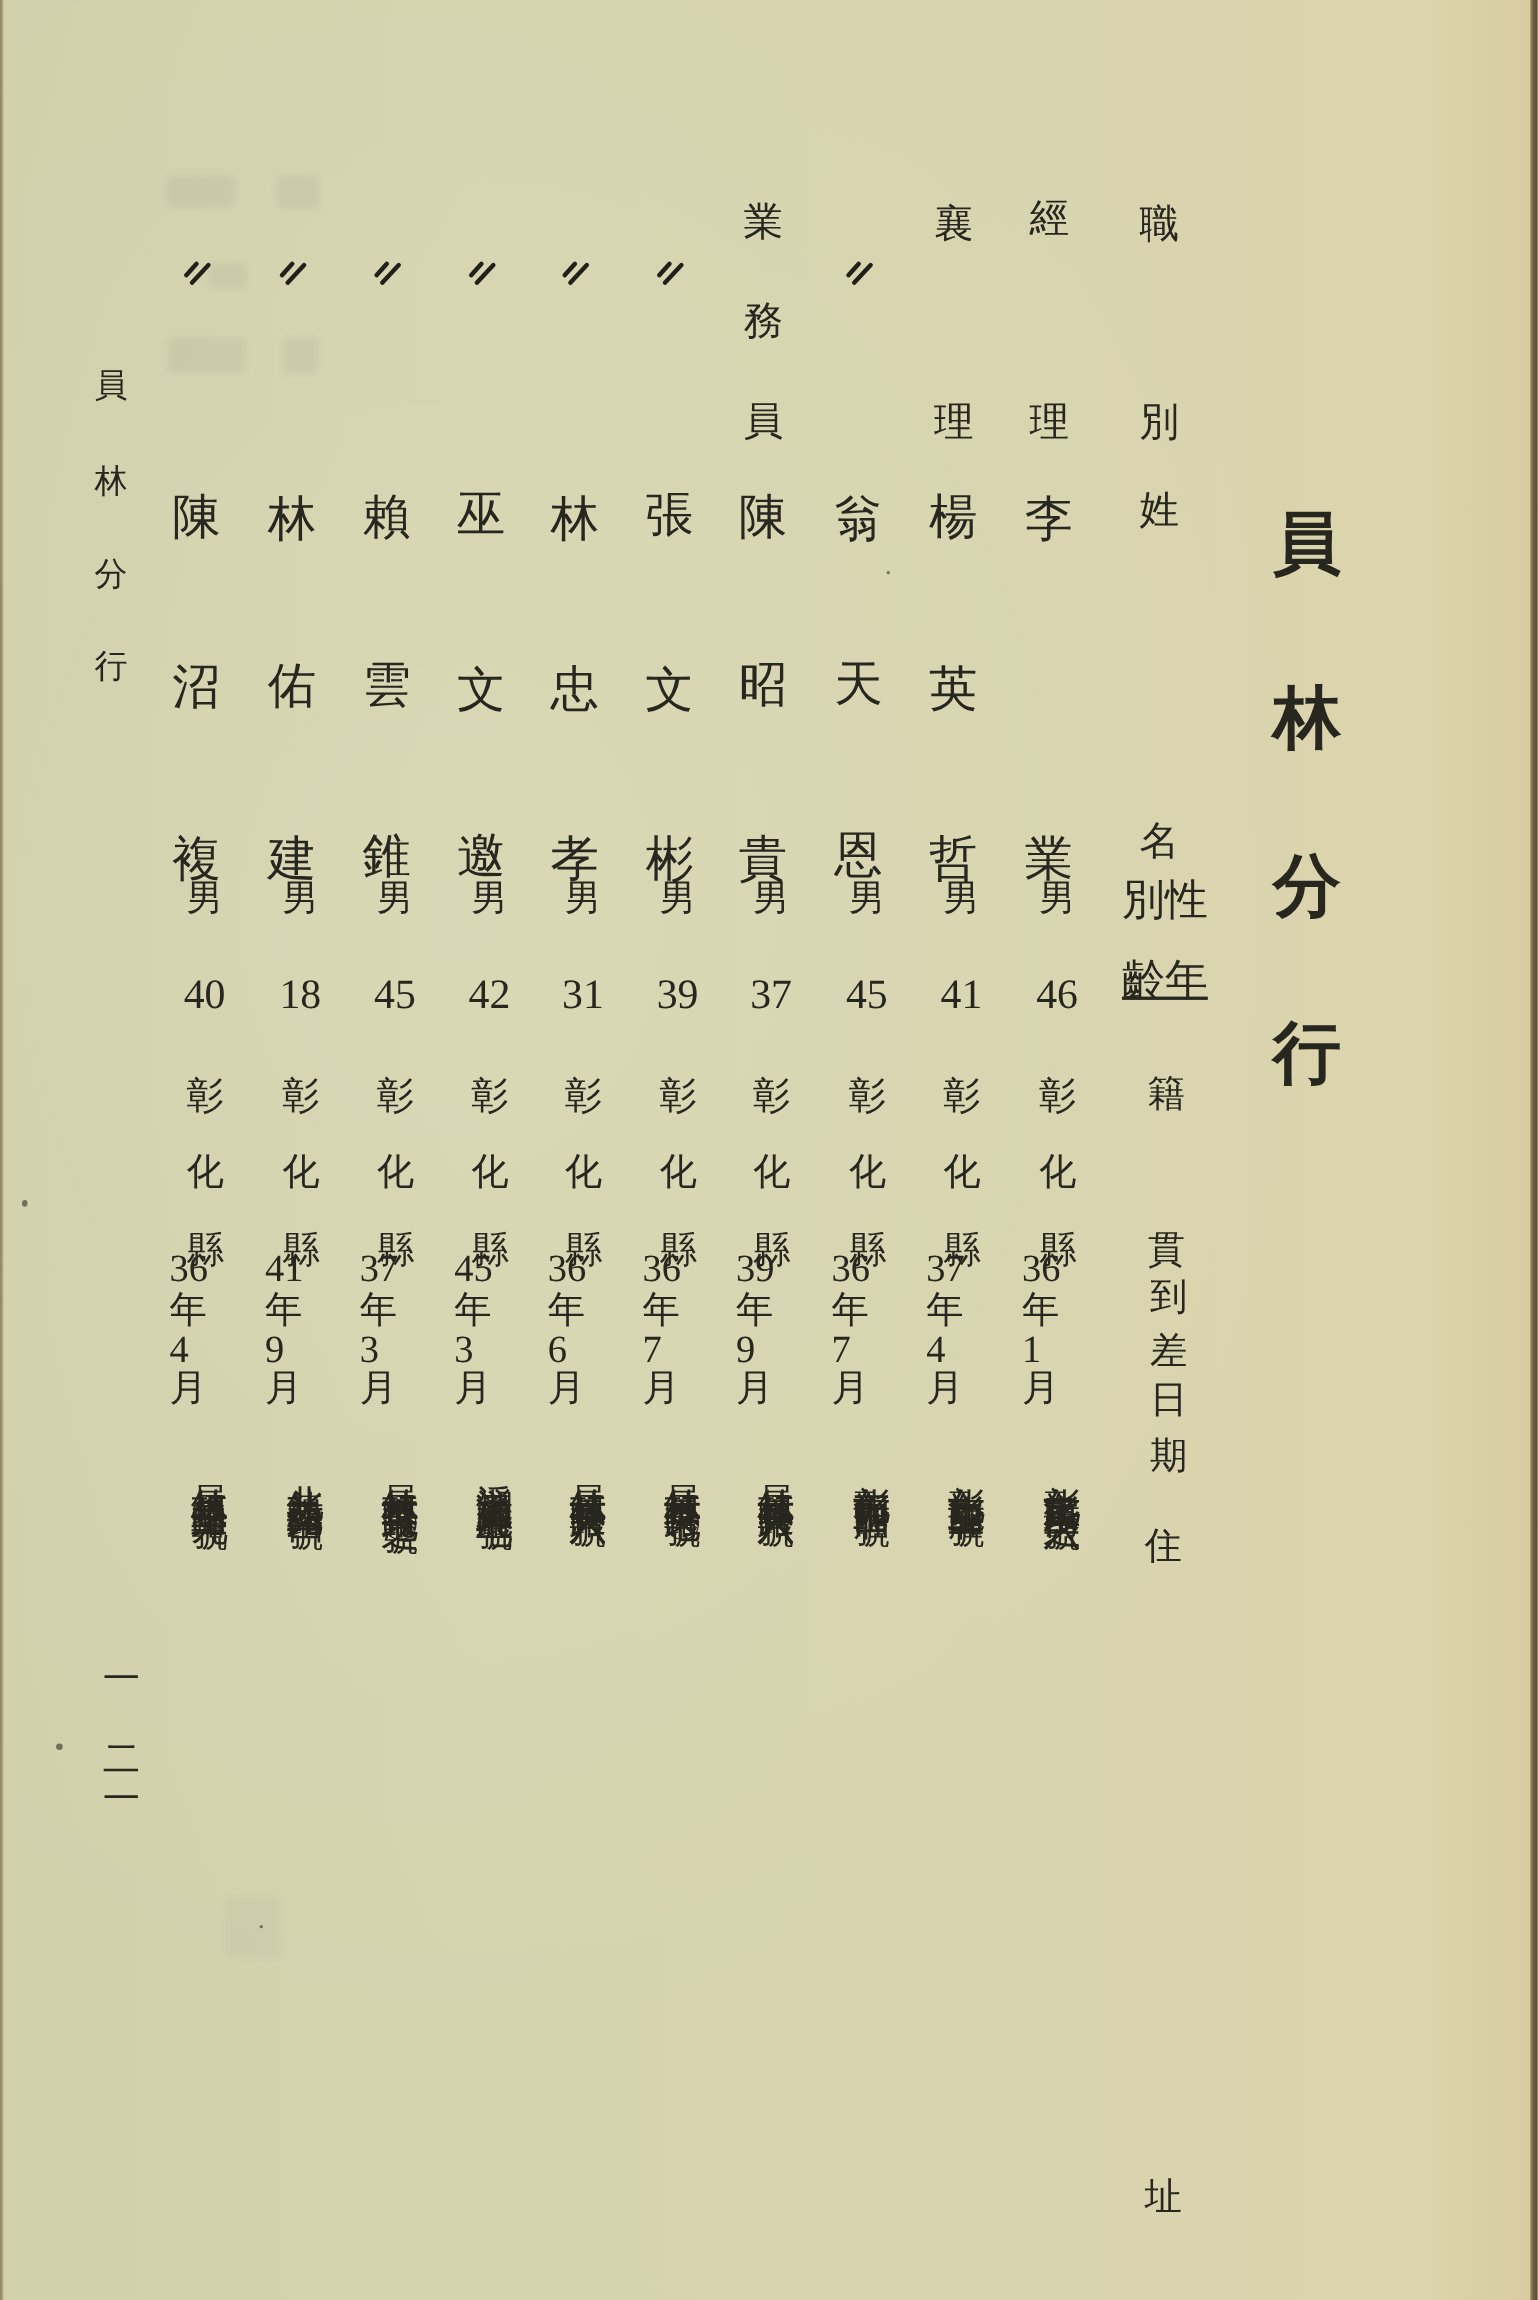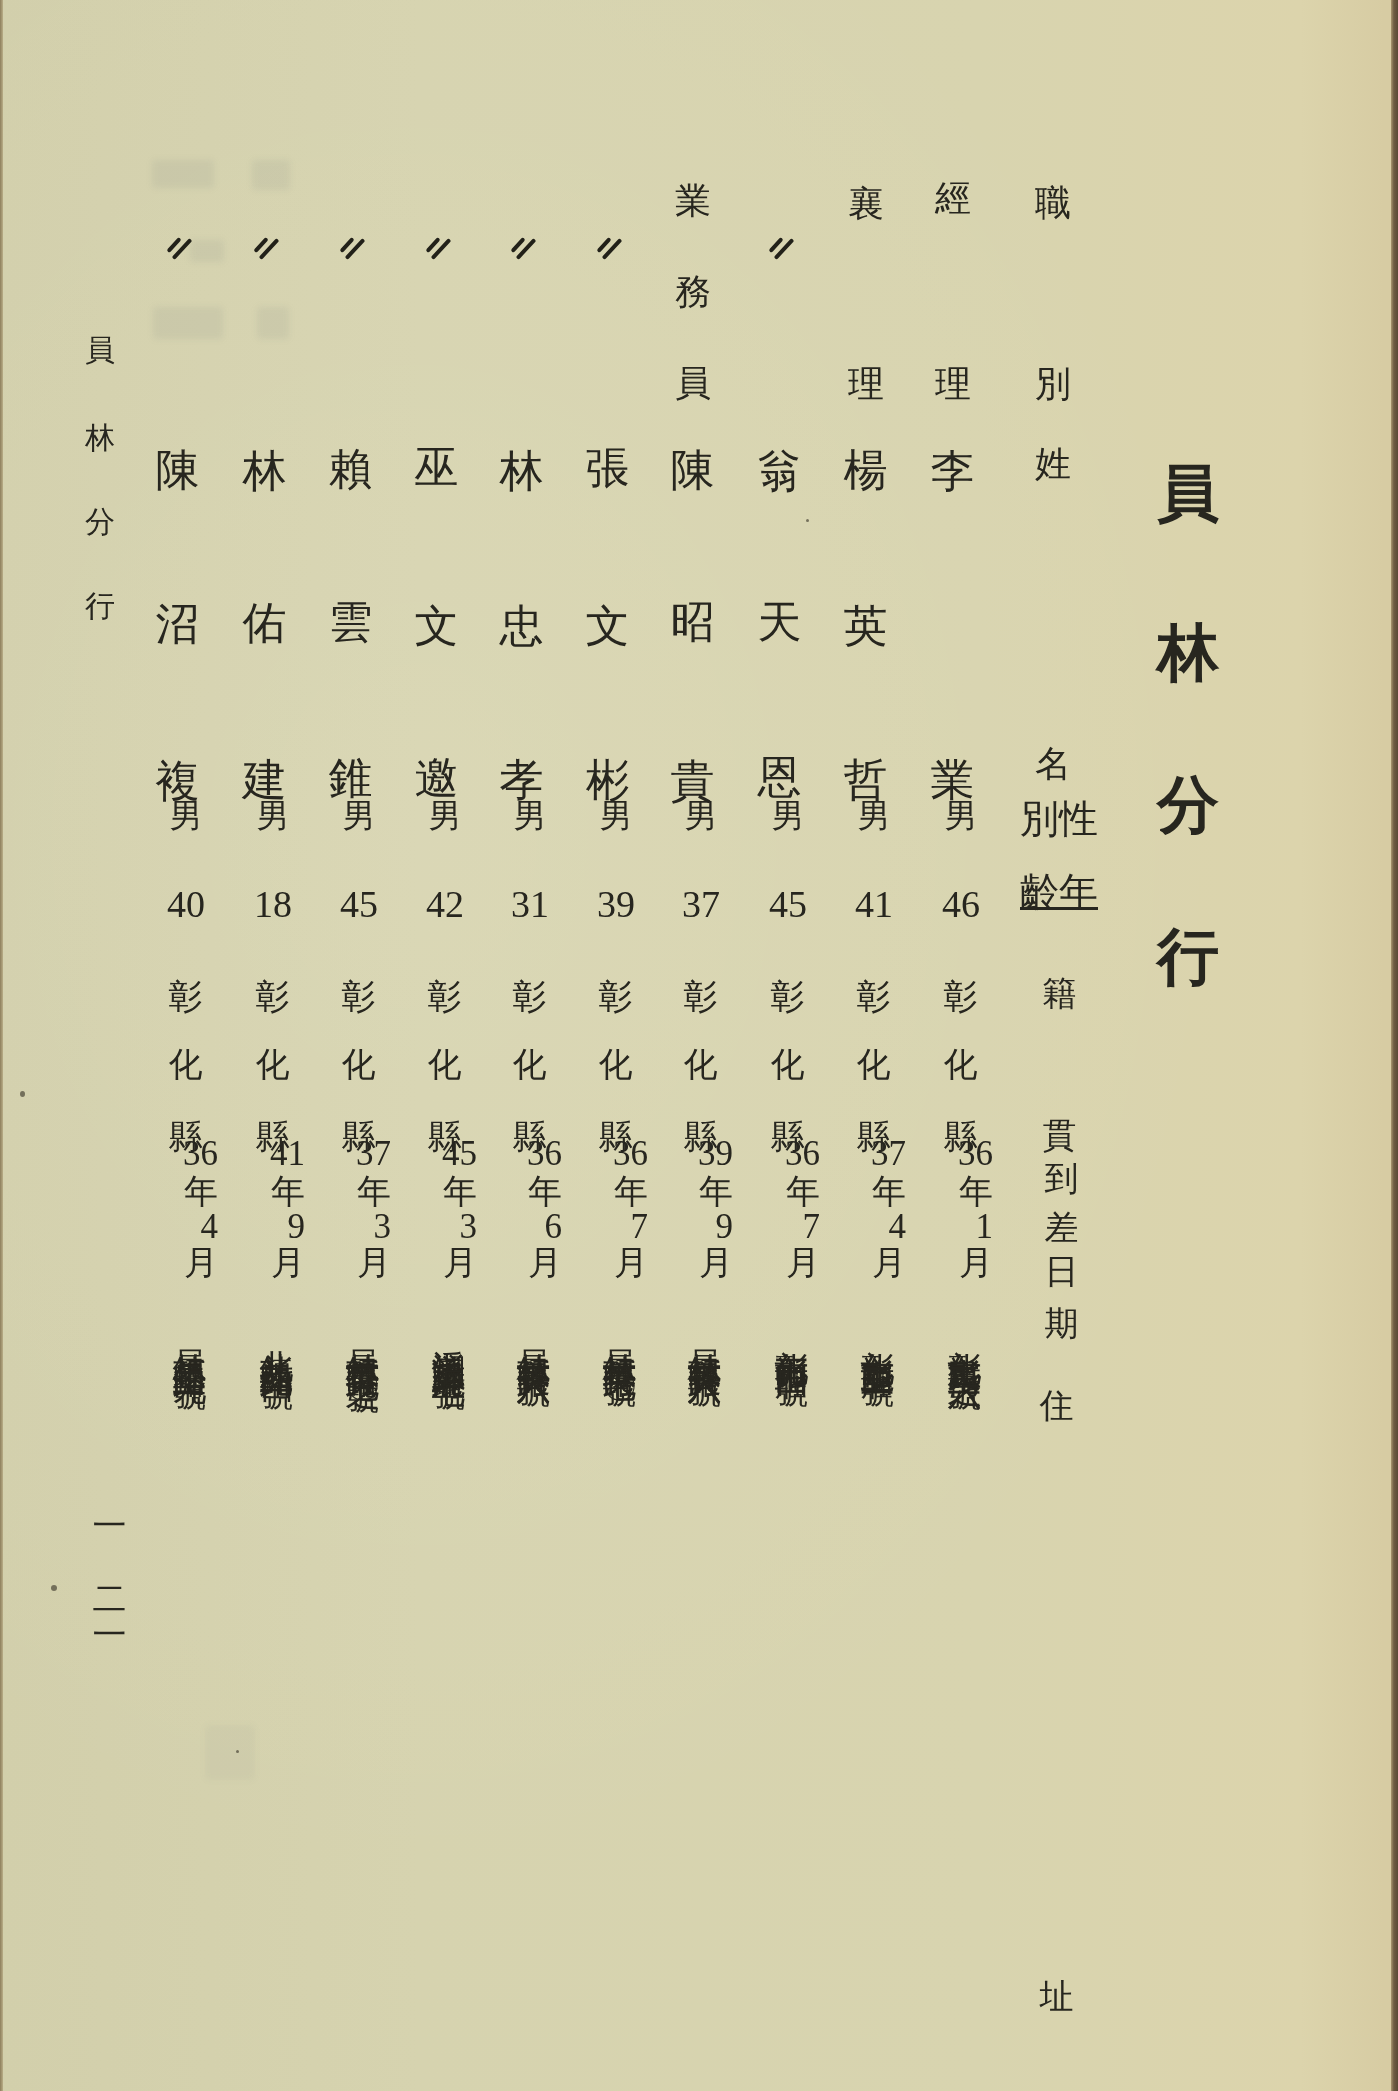--- a/index.html
+++ b/index.html
@@ -38,21 +38,21 @@
   .col { position: absolute; top: 0; width: 0; height: 100%; }
   .f { position: absolute; left: 0; transform: translateX(-50%); line-height: 1; font-kerning: none; }
   .lo { margin-left: 8px; }
 
   .pos { top: 154px; width: 36px; height: 184px; font-size: 36px; }
   .name { top: 413px; width: 44px; height: 309px; font-size: 44px; }
   .gender { top: 799px; font-size: 33px; white-space: nowrap; }
   .age { top: 869px; font-size: 38px; font-family: "Liberation Serif", serif; white-space: nowrap; margin-top: 16px; }
   .native { top: 950px; width: 34px; height: 142px; font-size: 34px; }
   .date-block { top: 1136px; width: 64px; height: 145px; }
-  .date-block > div { position: absolute; left: 0; width: 100%; text-align: right; line-height: 1; white-space: nowrap; }
+  .date-block > div { position: absolute; left: 0; width: 100%; text-align: left; line-height: 1; white-space: nowrap; }
   .dy, .dm { font-family: "Liberation Serif", serif; font-size: 35px; }
   .dy { top: 0; }
   .dys { top: 38px; font-size: 34px; }
   .dm { top: 73px; }
   .dms { top: 109px; font-size: 34px; }
   .addr { top: 1323px; width: 34px; font-size: 34px; letter-spacing: 3px;
     writing-mode: vertical-rl; text-orientation: upright; margin-left: 12px; white-space: nowrap; }
 
   
   .ditto { top: 232px; width: 40px; height: 30px; color: transparent; font-size: 1px; overflow: visible; }

